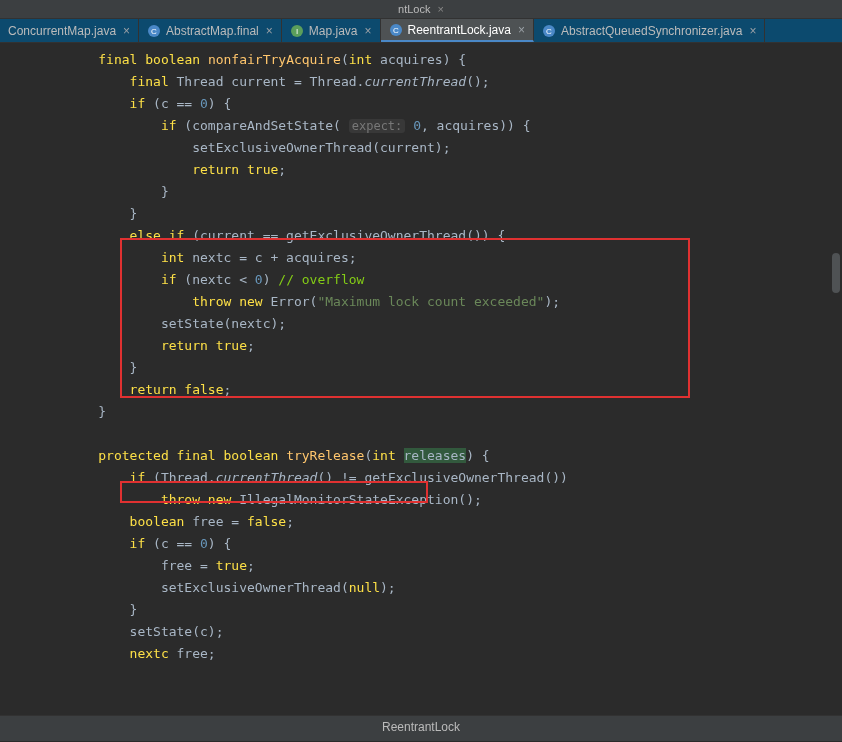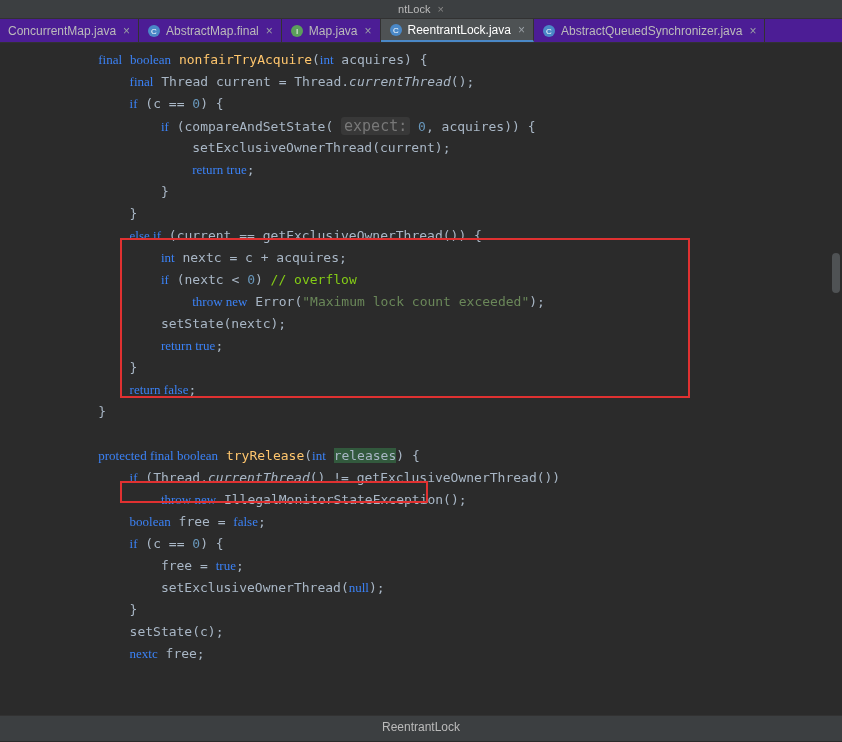--- a/index.html
+++ b/index.html
@@ -15,21 +15,21 @@
     .title-bar {
       background: #3c3f41;
       border-bottom: 1px solid #323232;
       padding: 3px 6px;
       font-size: 11px;
       color: #bbb;
       font-family: -apple-system, 'Segoe UI', sans-serif;
       text-align: center;
     }
     .tabs {
-      background: #4c1d95;
+      background: #0c4a6e;
       display: flex;
       align-items: stretch;
       height: 24px;
       border-bottom: 1px solid #323232;
       font-family: -apple-system, 'Segoe UI', sans-serif;
       font-size: 12px;
     }
     .tab {
       display: flex;
       align-items: center;
@@ -62,27 +62,27 @@
       position: relative;
       height: calc(100% - 70px);
       overflow: hidden;
     }
     .line {
       height: 22px;
       line-height: 22px;
       white-space: pre;
       position: relative;
     }
-    .kw { color: #3b82f6; font-family: Liberation Serif, serif; }
+    .kw { color: #fde047; }
     .method { color: #ffc66d; }
     .str { color: #6a8759; }
     .num { color: #6897bb; }
     .comm { color: #84cc16; }
     .italic { font-style: italic; }
-    .hint { color: #787878; background:#383838; border-radius:3px; padding:0 3px; font-style: normal; font-size:15px;margin-top:20px;}
+    .hint { color: #787878; background:#383838; border-radius:3px; padding:0 3px; font-style: normal; font-size:12px;margin-top:20px;}
     .ptext { color:#a9b7c6; }
     .highlight-box1 {
       position: absolute;
       border: 2px solid #e03131;
       pointer-events: none;
       z-index: 5;
     }
     .hb1 { left: 120px; top: 195px; width: 570px; height: 160px; }
     .hb2 { left: 120px; top: 438px; width: 308px; height: 22px; }
     .sel { background:#214283; }

